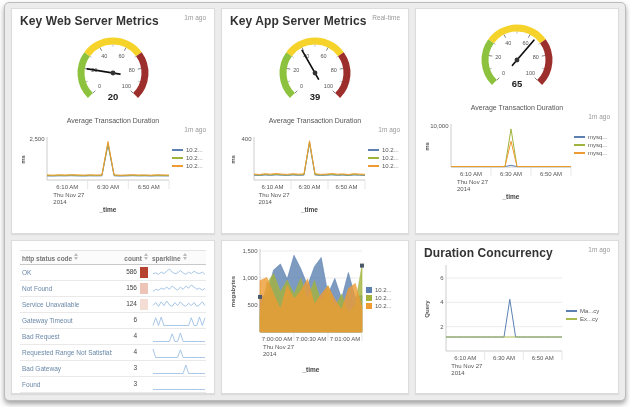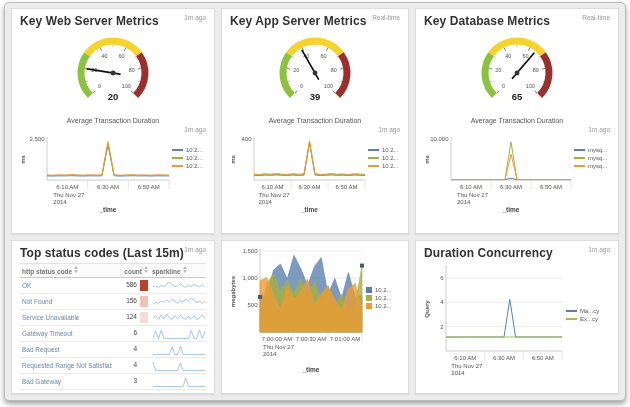--- a/index.html
+++ b/index.html
@@ -176,24 +176,20 @@
             </div>
             <div class="litem">
               <span class="sw ln" style="background: rgb(238, 155, 51);"></span>
               <span>10.2...</span>
             </div>
           </div>
       </div>
     </section>
 
     <section class="panel">
-      <header class="phead">
-        <h2>Key Database Metrics</h2>
-        <span class="refresh">Real-time</span>
-      </header>
       <svg class="gauge" width="118" height="70">
           <path d="M36.4 60.6 A32 32 0 0 1 33.1 19.2" fill="none" stroke="#8cc23d" stroke-width="7"></path>
           <path d="M33.1 19.2 A32 32 0 0 1 84.9 19.2" fill="none" stroke="#f6d32b" stroke-width="7"></path>
           <path d="M84.9 19.2 A32 32 0 0 1 81.6 60.6" fill="none" stroke="#9c2e2b" stroke-width="7"></path>
           <line x1="41.32233047033631" y1="55.67766952966369" x2="38.847456736183396" y2="58.15254326381661" stroke="#777" stroke-width="0.9"></line>
           <line x1="33.79700231817843" y1="46.18895035093611" x2="31.894889285588125" y2="46.806984339686004" stroke="#777" stroke-width="0.5"></line>
           <line x1="34.307791485121555" y1="34.08913837399423" x2="30.850882293038573" y2="33.541617746353424" stroke="#777" stroke-width="0.9"></line>
           <line x1="37.56104964906389" y1="22.42369081424947" x2="35.94301566031399" y2="21.24812030966452" stroke="#777" stroke-width="0.5"></line>
           <line x1="47.650237506511324" y1="15.724836895290807" x2="46.06127075742291" y2="12.606314060631519" stroke="#777" stroke-width="0.9"></line>
           <line x1="58.99999999999999" y1="11.5" x2="58.99999999999999" y2="9.5" stroke="#777" stroke-width="0.5"></line>
@@ -244,24 +240,20 @@
             </div>
             <div class="litem">
               <span class="sw ln" style="background: rgb(238, 155, 51);"></span>
               <span>mysq...</span>
             </div>
           </div>
       </div>
     </section>
 
     <section class="panel">
-      <header class="phead">
-        <h2>Top status codes (Last 15m)</h2>
-        <span class="refresh">1m ago</span>
-      </header>
       <table>
         <colgroup>
             <col class="c1">
             <col class="c2">
             <col class="c3">
           </colgroup>
         <thead>
             <tr id="thead-row">
               <th><span>http status code</span><span class="sort"><i class="up"></i><i class="dn"></i></span></th>
               <th class="num"><span>count</span><span class="sort"><i class="up"></i><i class="dn"></i></span></th>

